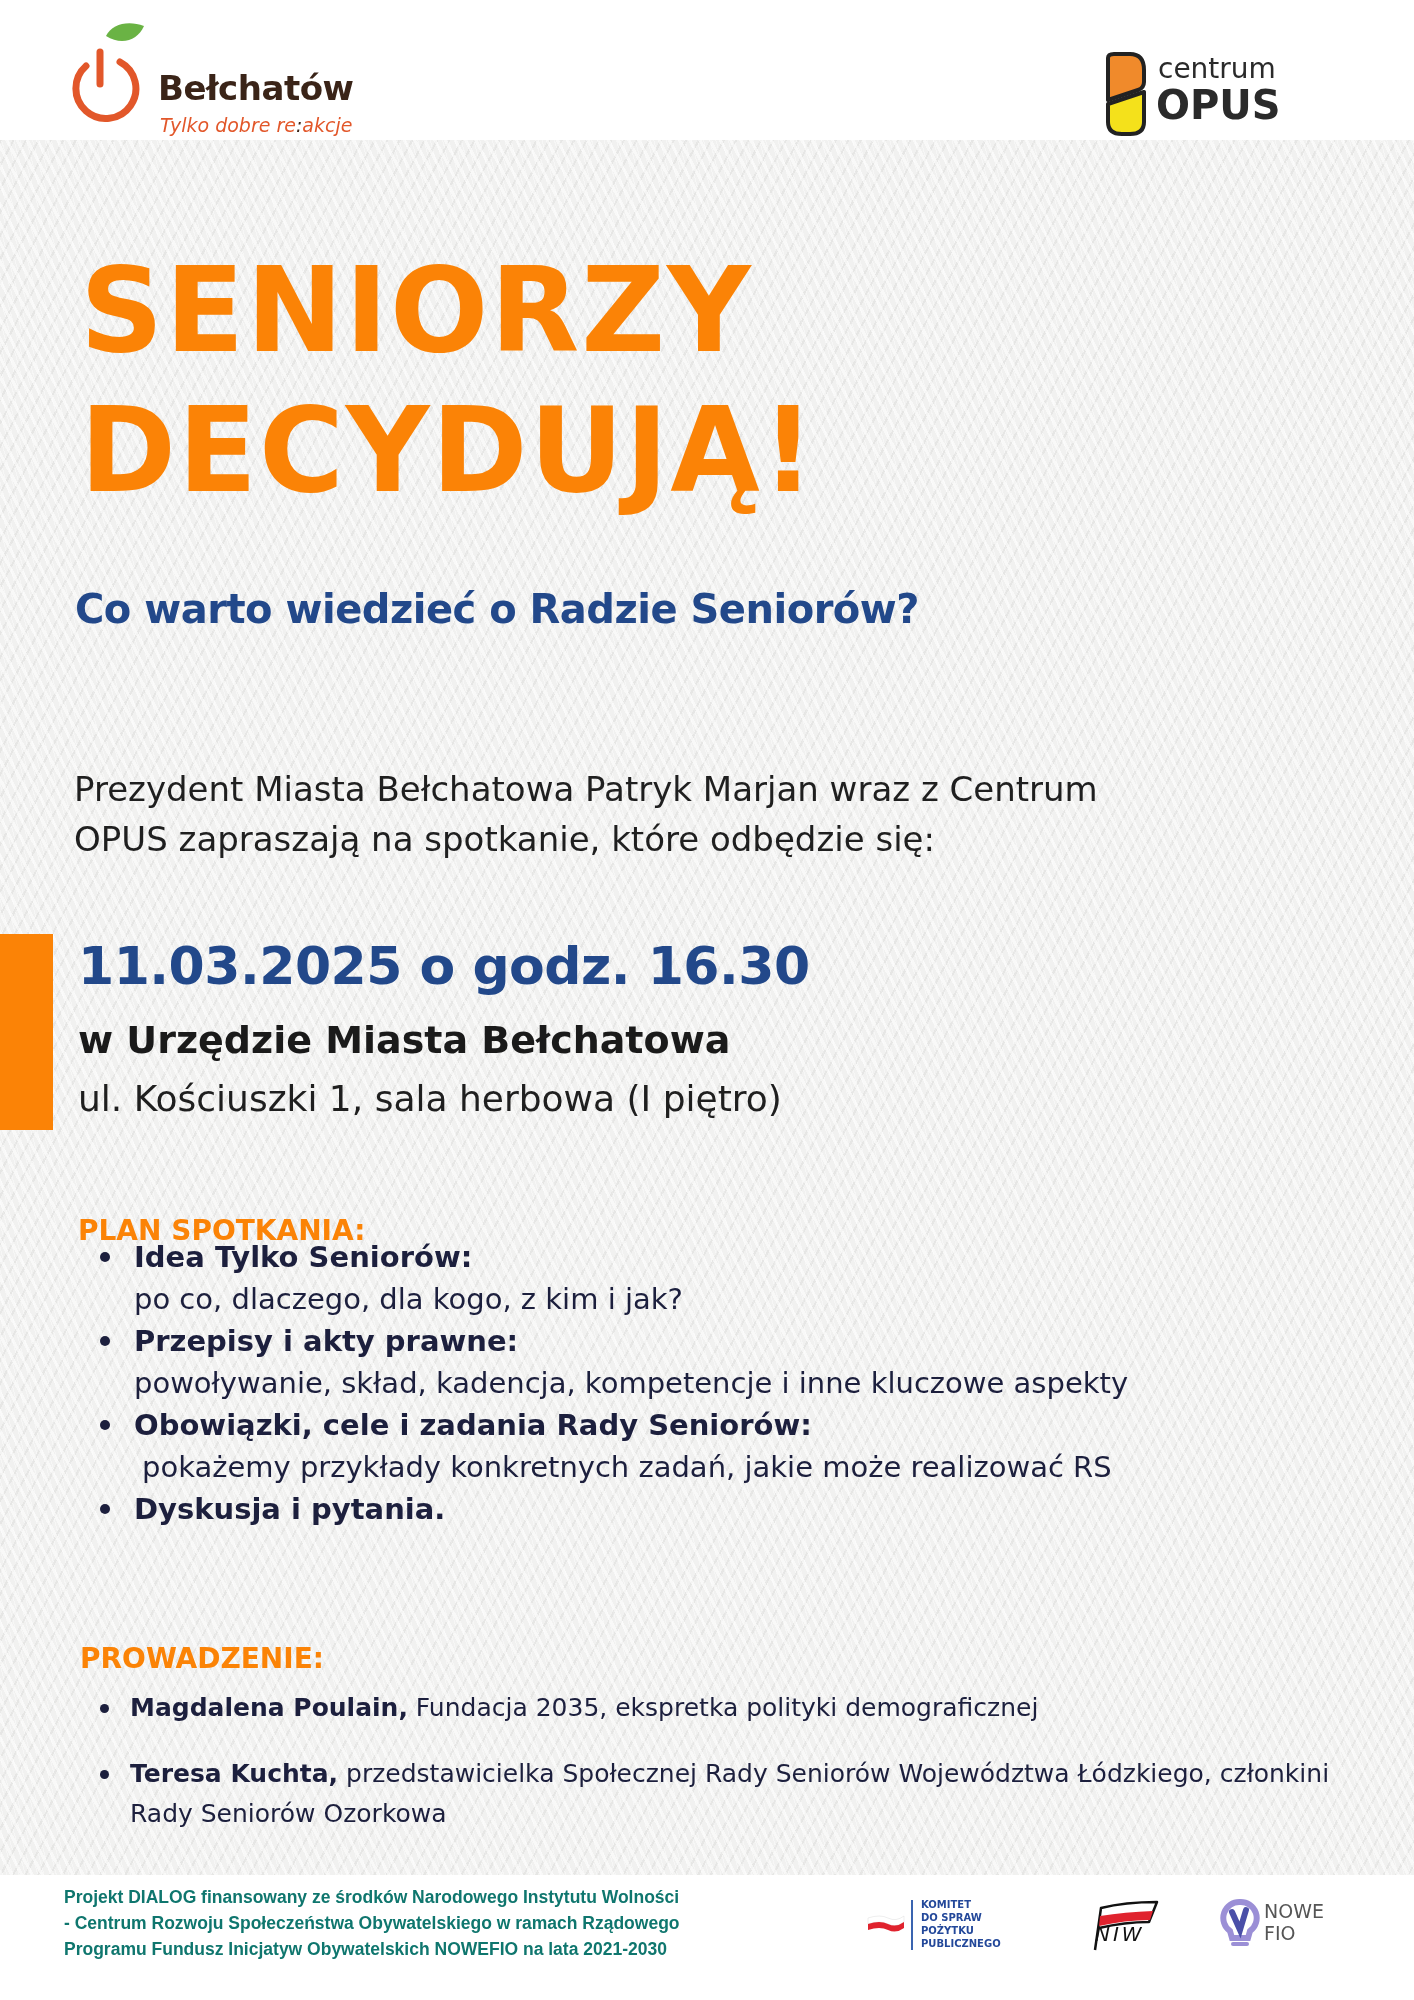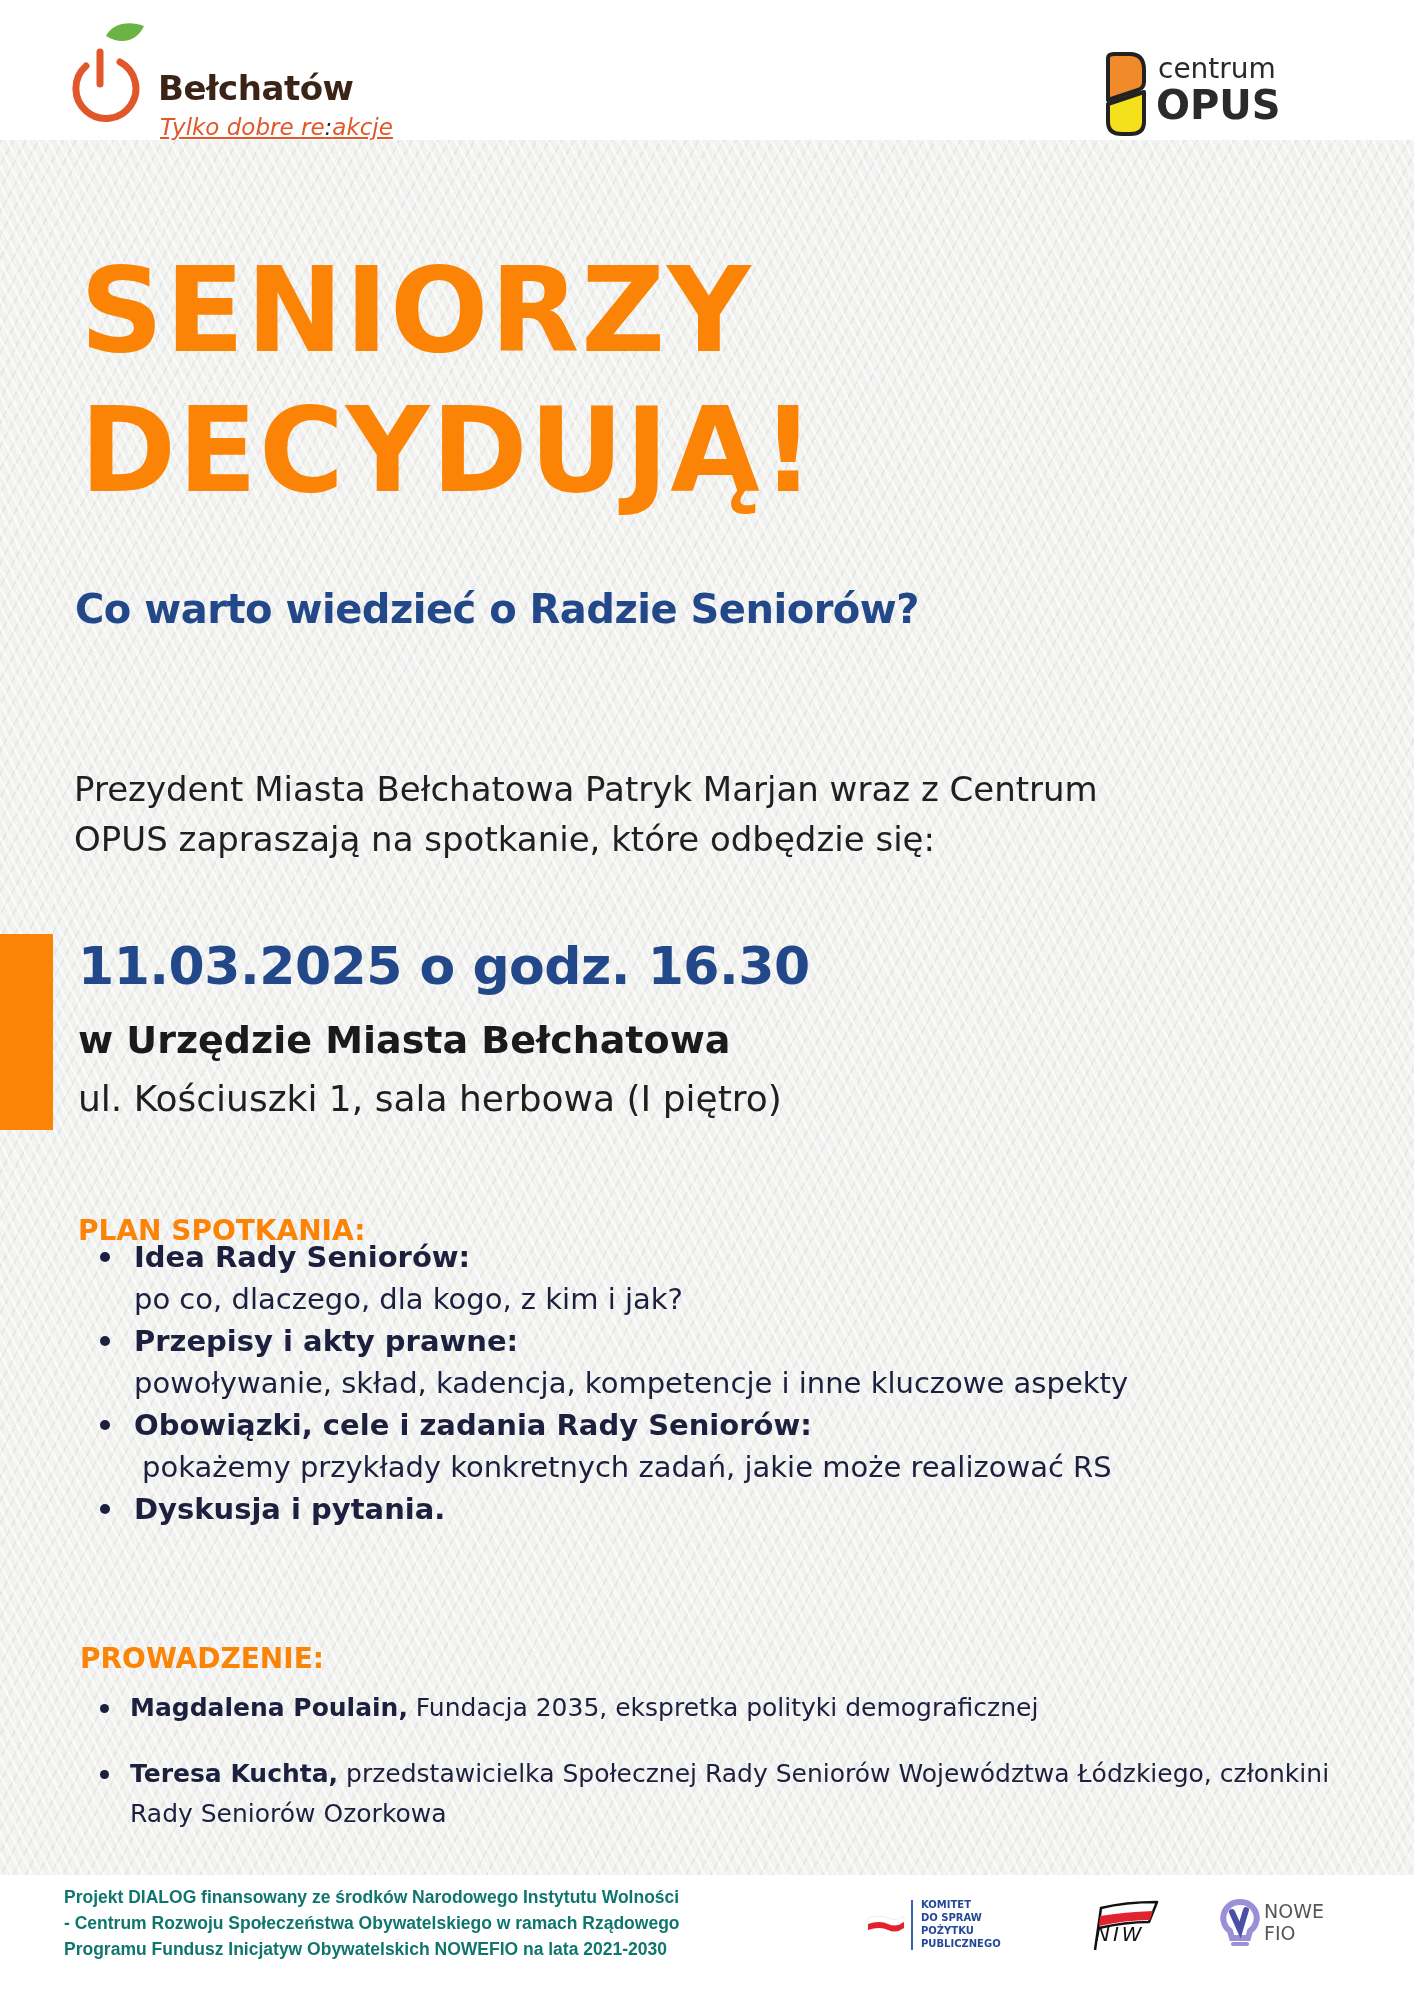--- a/index.html
+++ b/index.html
@@ -15,21 +15,21 @@
       repeating-linear-gradient(62deg, rgba(255,255,255,0.55) 0 3px, rgba(0,0,0,0) 3px 9px),
       repeating-linear-gradient(118deg, rgba(210,210,208,0.35) 0 2px, rgba(0,0,0,0) 2px 11px),
       repeating-linear-gradient(75deg, rgba(255,255,255,0.4) 0 1px, rgba(0,0,0,0) 1px 6px);
   }
   .abs { position: absolute; }
 
   
   .logo-belchatow { left: 62px; top: 22px; width: 330px; height: 120px; }
   .logo-belchatow svg { position: absolute; left: 0; top: 0; }
   .bel-name { position: absolute; left: 96px; top: 46px; font-family: "DejaVu Sans", sans-serif; font-weight: bold; font-size: 34px; color: #3a2418; letter-spacing: -0.5px; }
-  .bel-tag { position: absolute; left: 98px; top: 92px; font-family: "DejaVu Sans", sans-serif; font-style: italic; font-size: 23px; color: #e2572a; white-space: nowrap; text-decoration: underline; }
+  .bel-tag { position: absolute; left: 98px; top: 92px; font-family: "DejaVu Sans", sans-serif; font-style: italic; font-size: 19px; color: #e2572a; white-space: nowrap; }
   .bel-tag .dark { color: #3a2418; }
 
   .logo-opus { left: 1104px; top: 52px; width: 200px; height: 90px; }
   .opus-small { position: absolute; left: 54px; top: 0px; font-family: "DejaVu Sans", sans-serif; font-size: 28px; color: #2a2a2a; }
   .opus-big { position: absolute; left: 52px; top: 30px; font-family: "DejaVu Sans", sans-serif; font-weight: bold; font-size: 40px; color: #2a2a2a; letter-spacing: 0px; text-align: right; }
 
   
   .title {
     left: 80px; top: 240px; color: #fb8306;
     font-family: "DejaVu Sans", sans-serif; font-weight: bold;
@@ -130,21 +130,21 @@
 
 <div class="abs orange-bar"></div>
 <div class="abs date-line">11.03.2025 o godz. 16.30</div>
 <div class="abs venue-line">w Urzędzie Miasta Bełchatowa</div>
 <div class="abs address-line">ul. Kościuszki 1, sala herbowa (I piętro)</div>
 
 <div class="abs section-head plan-head">PLAN SPOTKANIA:</div>
 <ul class="abs plan">
   <li>
     <span class="bullet"></span>
-    <span class="head">Idea Rady Seniorów:</span>
+    <span class="head">Idea Tylko Seniorów:</span>
     <span class="desc">po co, dlaczego, dla kogo, z kim i jak?</span>
   </li>
   <li>
     <span class="bullet"></span>
     <span class="head">Przepisy i akty prawne:</span>
     <span class="desc">powoływanie, skład, kadencja, kompetencje i inne kluczowe aspekty</span>
   </li>
   <li>
     <span class="bullet"></span>
     <span class="head">Obowiązki, cele i zadania Rady Seniorów:</span>

